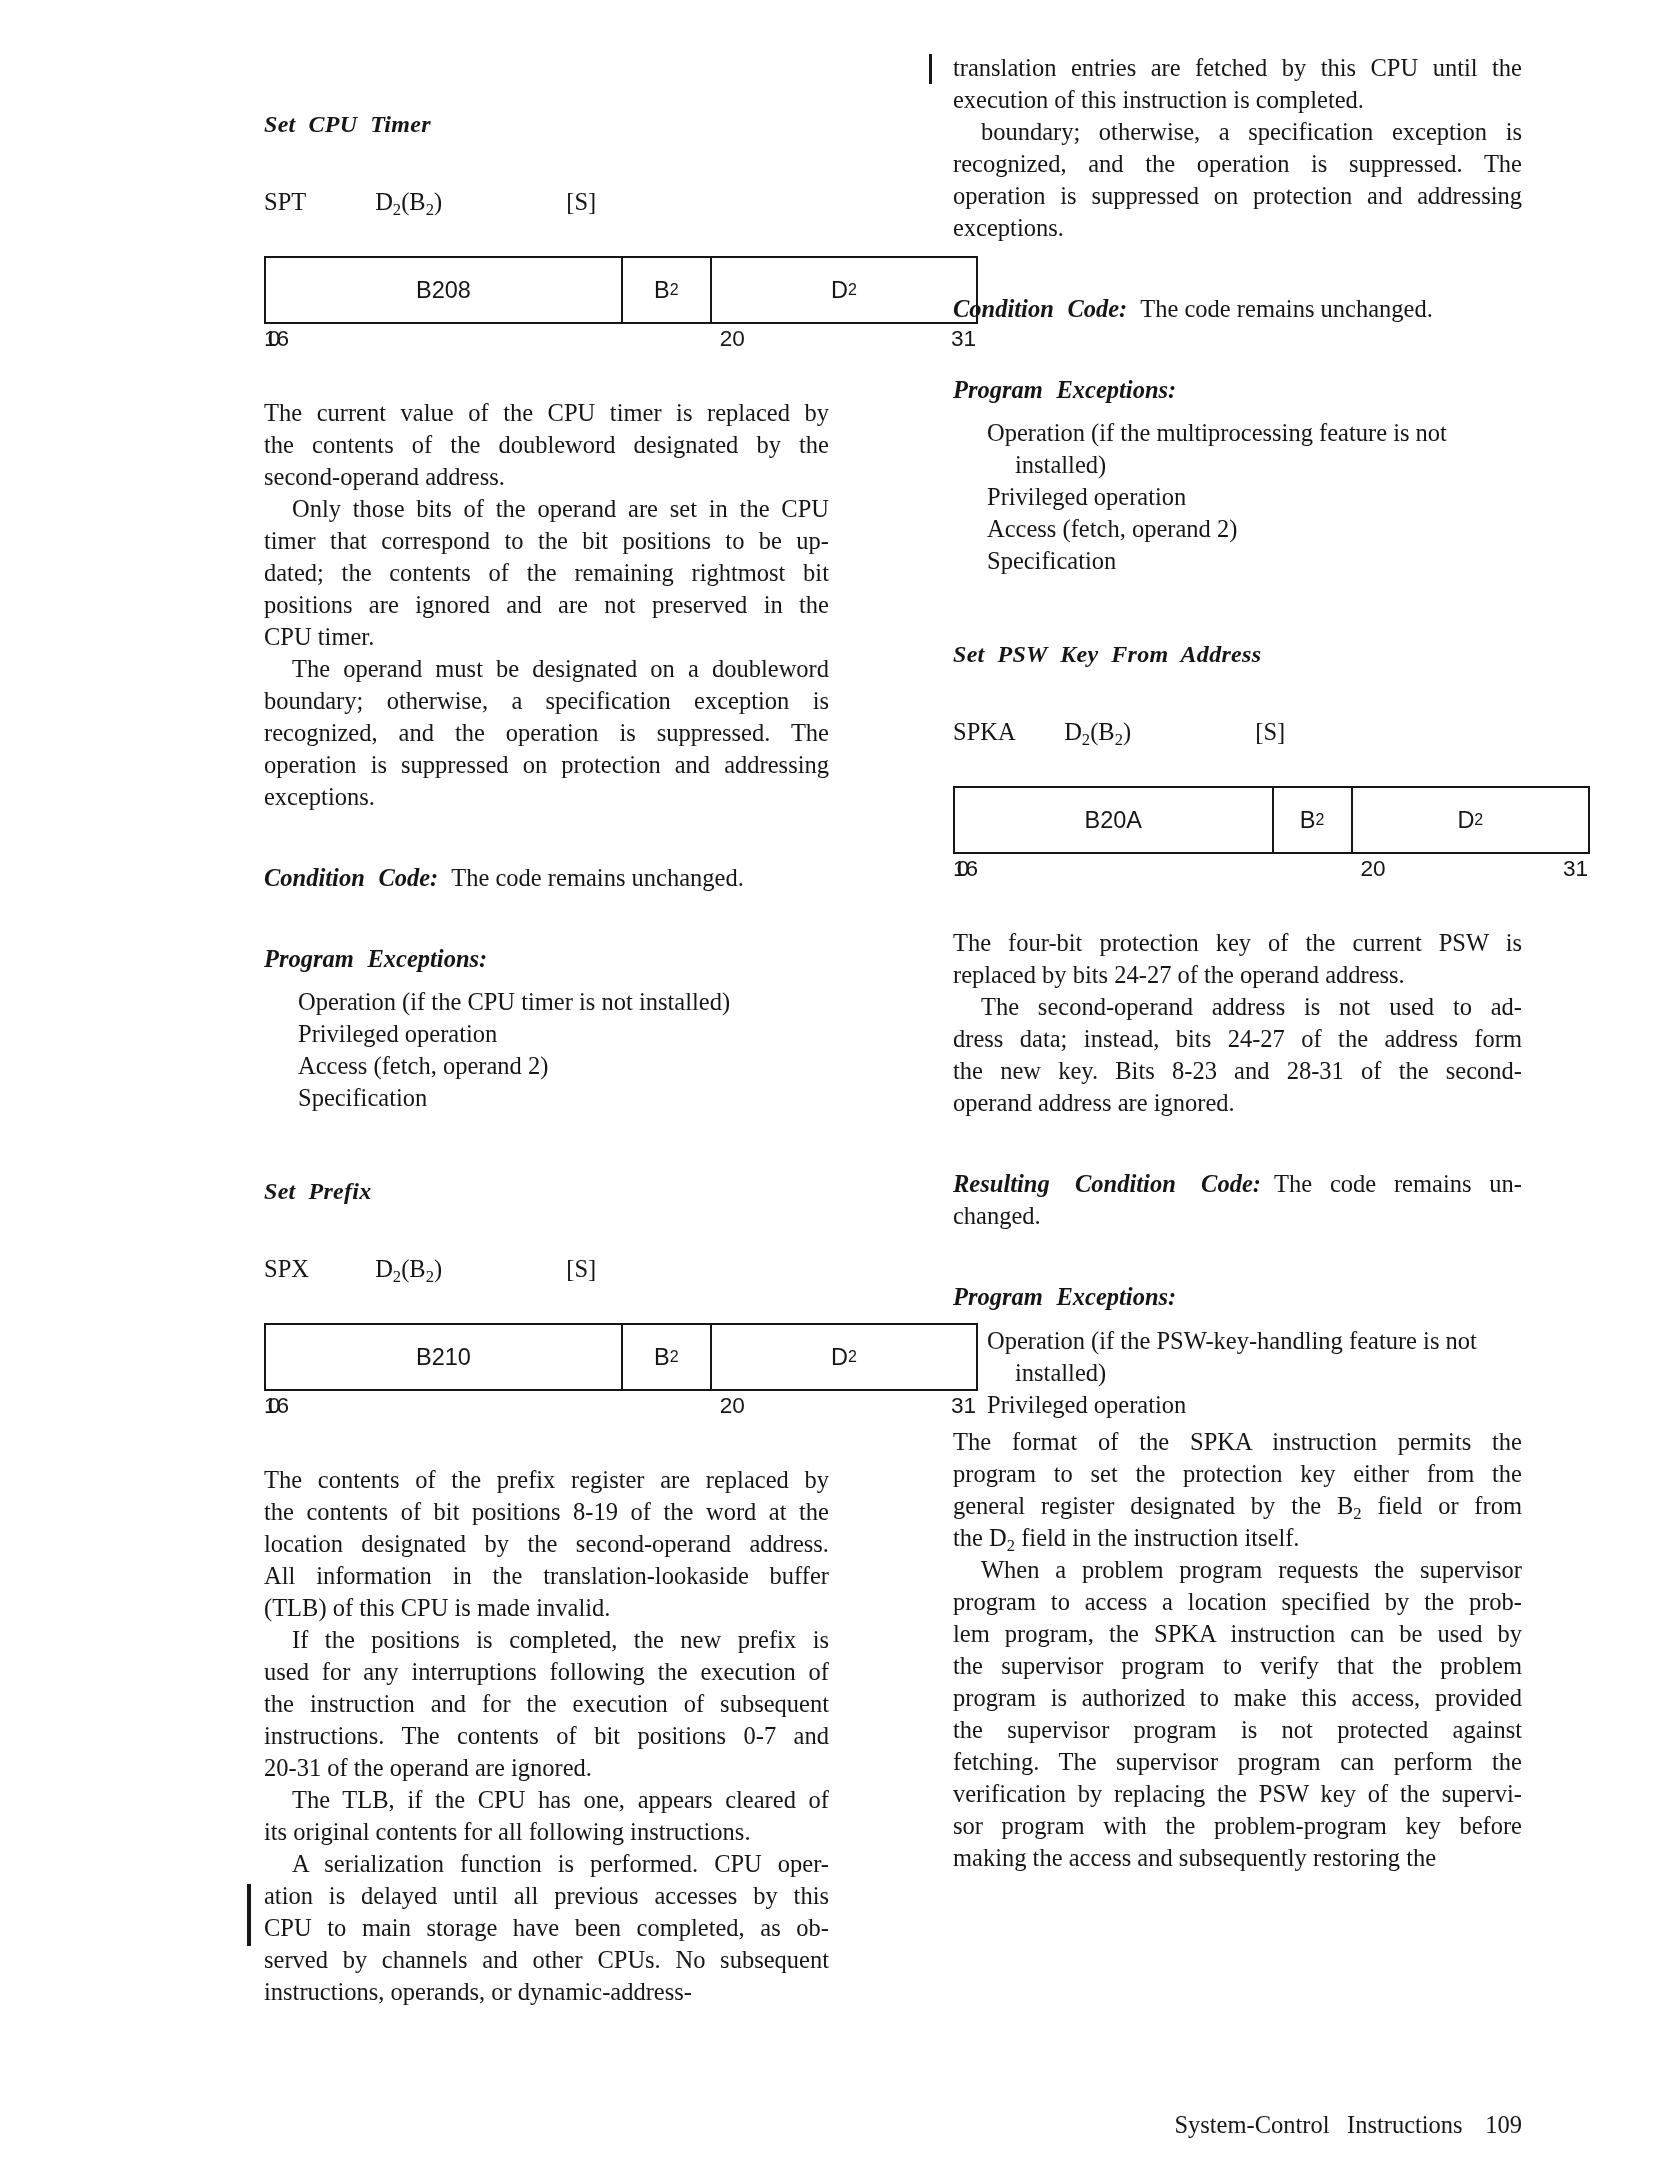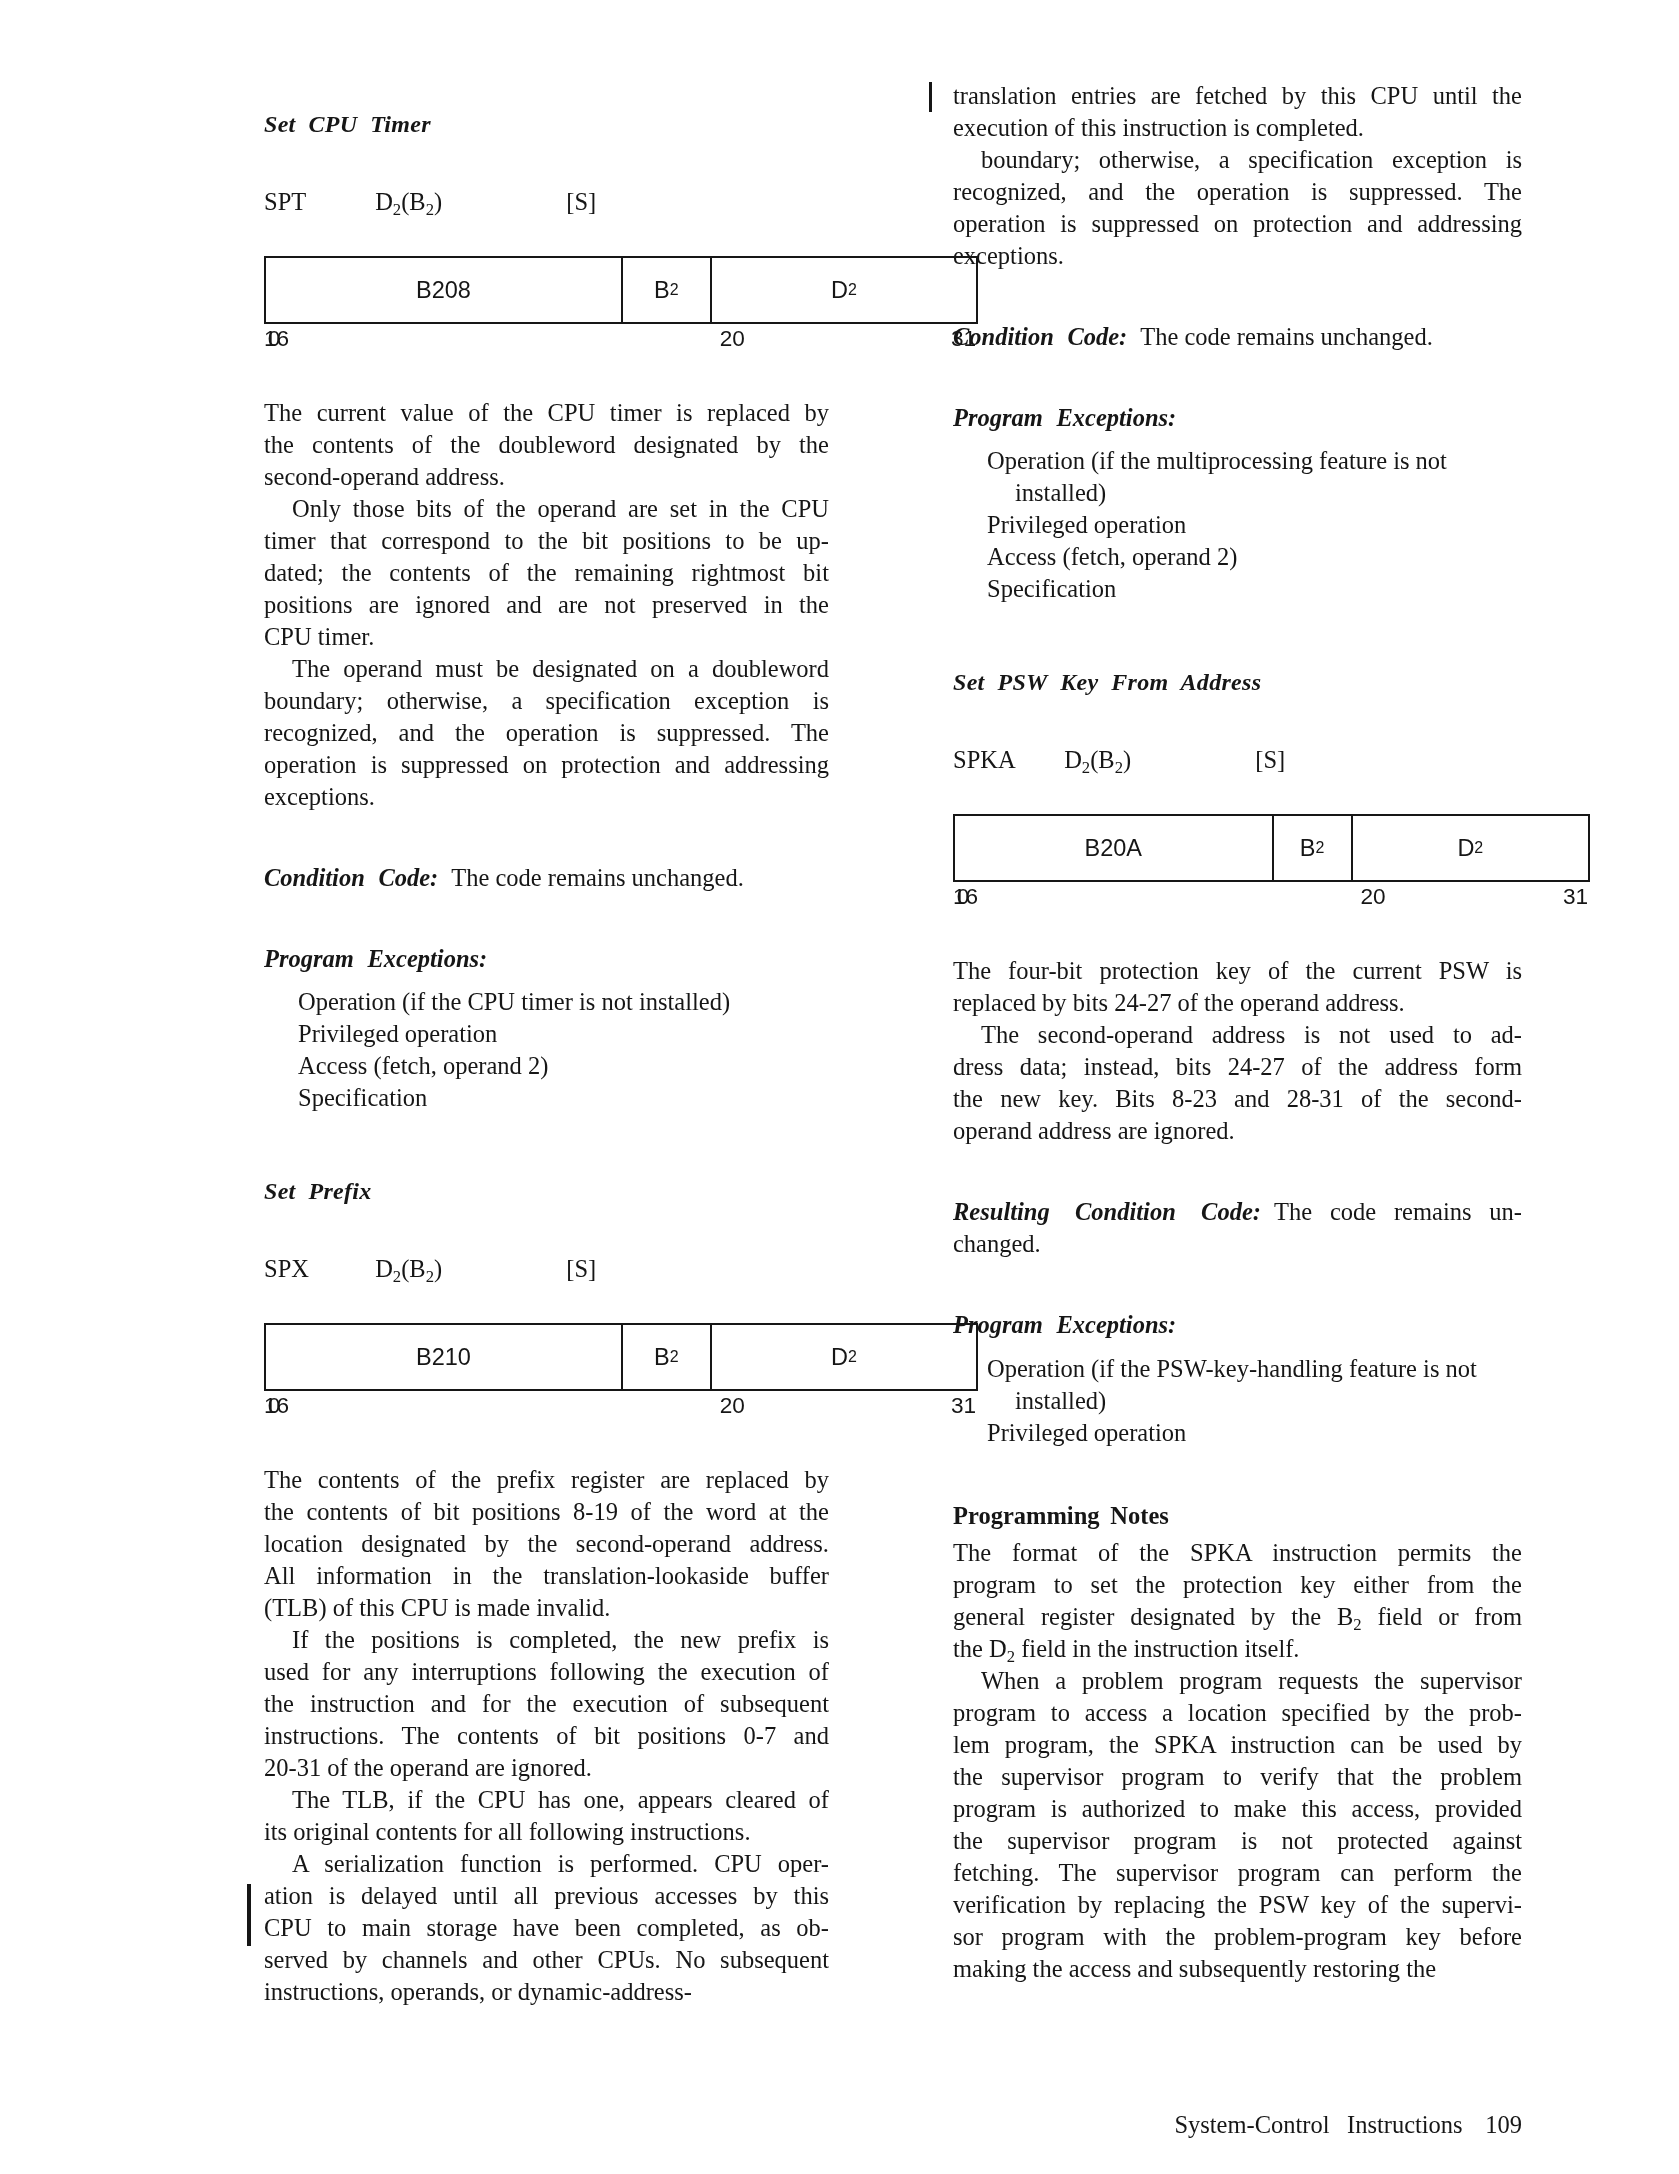--- a/index.html
+++ b/index.html
@@ -55,21 +55,21 @@
   .notes-h { font-weight:bold; word-spacing:4.7px; }
 
   sub { font-size:0.68em; vertical-align:-0.28em; line-height:0; }
 
   .rel { position:relative; }
   .cbar { position:absolute; width:3.8px; background:var(--ink); }
   #cbar-left  { left:-17px; top:36px; height:62px; }
   #cbar-right { left:-24.5px; top:1.9px;  height:30px; }
 
   .mt-h1    { margin-top:105px; }
-  .mt-cont  { margin-top:80px; }
+  .mt-cont  { margin-top:52px; }
   .mt-stmt  { margin-top:43px; }
   .mt-box   { margin-top:38px; }
   .mt-para  { margin-top:41px; }
   .mt-cc    { margin-top:49px; }
   .mt-pe    { margin-top:49px; }
   .mt-items { margin-top:11.3px; }
   .mt-h2    { margin-top:58px; }
   .mt-notes { margin-top:51px; }
   .mt-np    { margin-top:5.6px;  }
 
@@ -280,21 +280,20 @@
     <div class="exc mt-items">
       <div>
           <div class="line">Operation (if the PSW-key-handling feature is not</div>
           <div class="line last">installed)</div>
         </div>
       <div>
           <div class="line last">Privileged operation</div>
         </div>
     </div>
 
-    <div class="notes-h mt-notes">Programming Notes</div>
     <div class="para mt-np">
         <div class="line">The format of the SPKA instruction permits the</div>
         <div class="line">program to set the protection key either from the</div>
         <div class="line">general register designated by the B<sub>2</sub> field or from</div>
         <div class="line last">the D<sub>2</sub> field in the instruction itself.</div>
       </div>
     <div class="para indent">
         <div class="line">When a problem program requests the supervisor</div>
         <div class="line">program to access a location specified by the prob-</div>
         <div class="line">lem program, the SPKA instruction can be used by</div>

